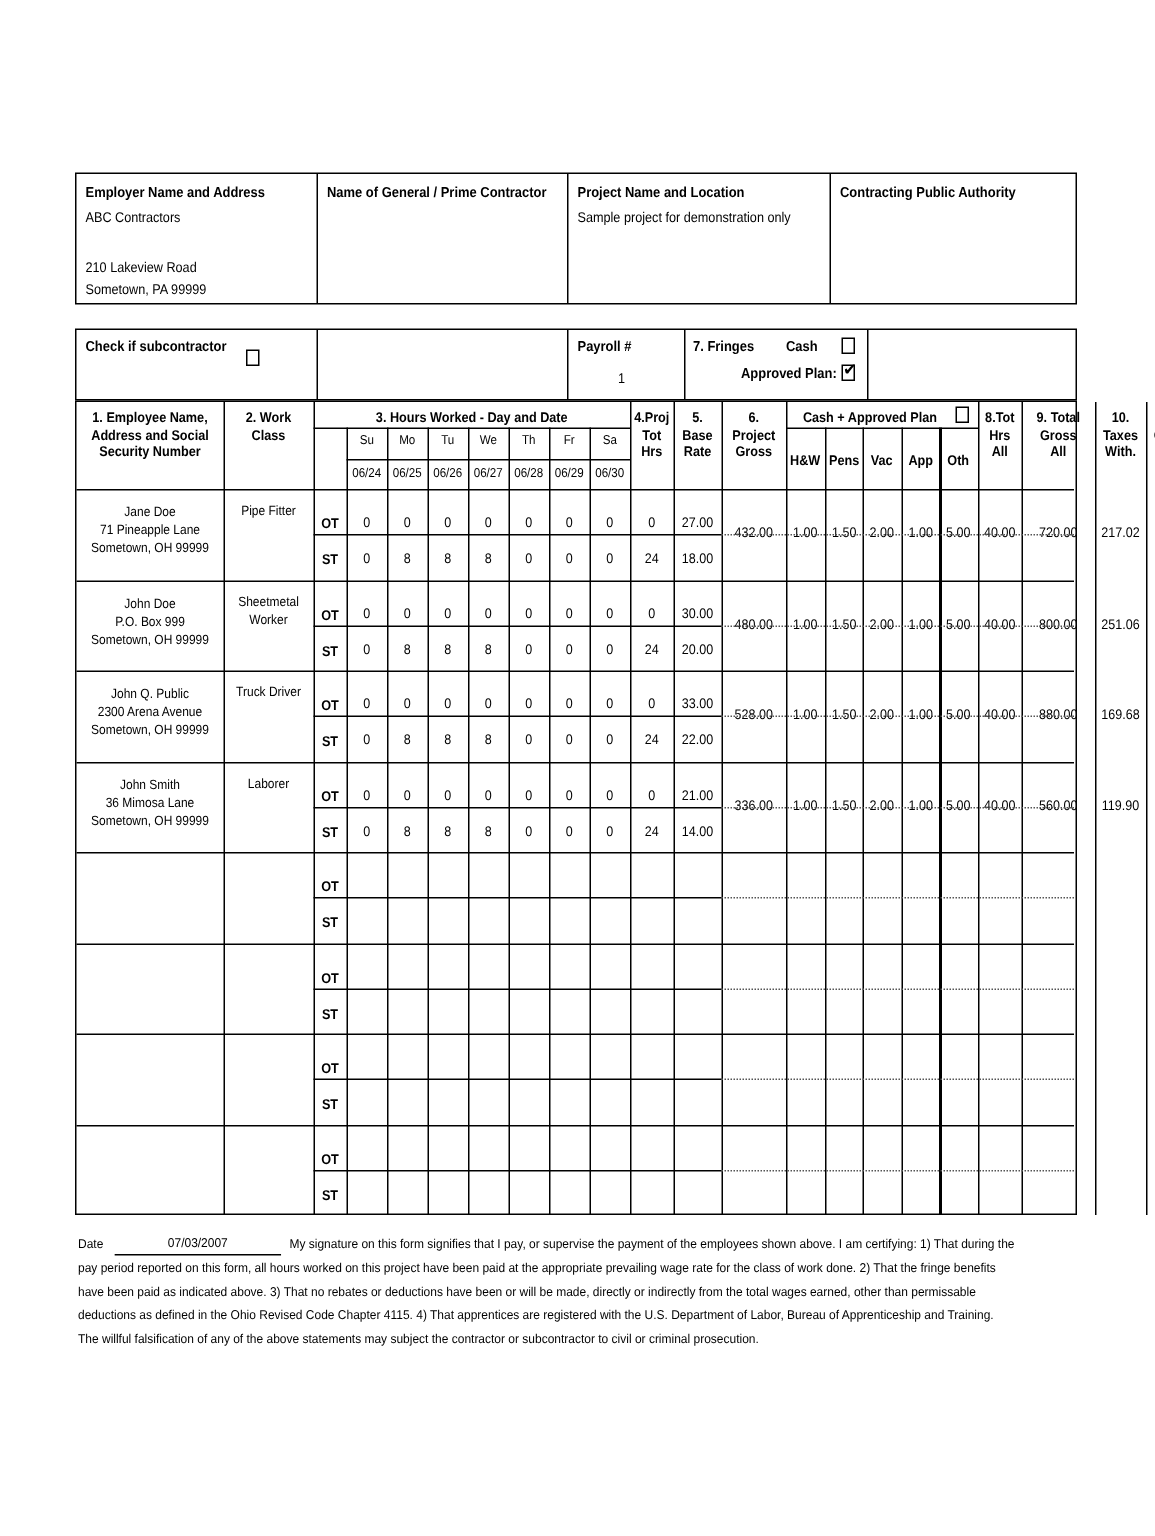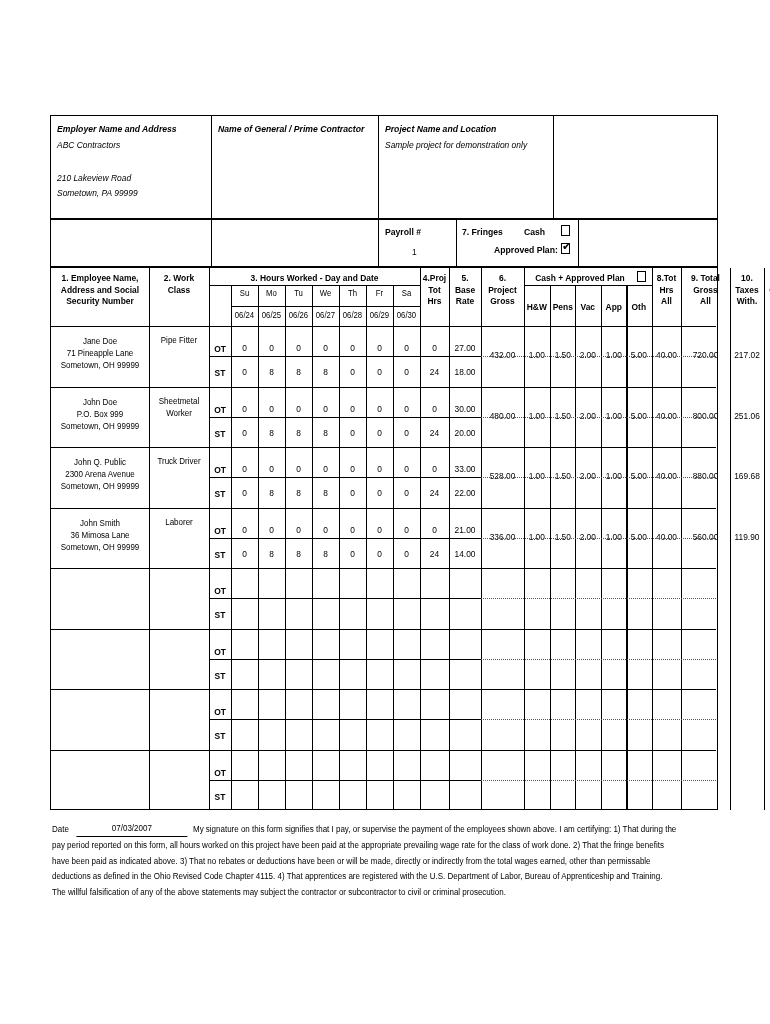--- a/index.html
+++ b/index.html
@@ -93,21 +93,21 @@
   }
   .val {
     font-size: 9.4px;
     font-weight: normal;
     transform: scaleX(0.9);
     transform-origin: left top;
     white-space: nowrap;
   }
 
   
-  #block1 { top: 115px; height: 104px; font-style: italic; }
+  #block1 { top: 115px; height: 88px; }
   
   #block2 { top: 219px; height: 48px; }
   
   #block3 { top: 267px; height: 543px; }
 
   
   .hdr {
     position: absolute;
     box-sizing: border-box;
     text-align: center;
@@ -261,28 +261,36 @@
     <div class="cellbox" style="left:328px; top:0; width:174px; height:100%; padding:7px 6px;">
       <div class="lbl">Project Name and Location</div>
       <div class="val" style="margin-top:5px;">Sample project for demonstration only</div>
     </div>
 
     <div class="cellbox" style="left:161px; top:0; width:166px; height:100%; padding:7px 6px;">
       <div class="lbl">Name of General / Prime Contractor</div>
       <div class="val" style="margin-top:5px;"></div>
     </div>
 
+    <div class="cellbox" style="left:503px; top:0; width:163px; height:100%; padding:7px 6px;">
+      <div class="lbl">Contracting Public Authority</div>
+      <div class="val" style="margin-top:5px;"></div>
+    </div>
   </div>
 
   <div class="frame" id="block2">
     <div class="vline" style="left:160px; top:0; height:100%;"></div>
     <div class="vline" style="left:327px; top:0; height:100%;"></div>
     <div class="vline" style="left:405px; top:0; height:100%;"></div>
     <div class="vline" style="left:527px; top:0; height:100%;"></div>
 
+    <div class="cellbox" style="left:0; top:0; width:160px; height:100%; padding:6px;">
+      <div class="lbl">Check if subcontractor</div>
+      <div class="cbox" style="left:113px; top:13px;"></div>
+    </div>
 
 
     <div class="cellbox" style="left:328px; top:0; width:77px; height:100%; padding:6px;">
       <div class="lbl">Payroll #</div>
       <div class="val" style="margin-top:9px; margin-left:27px;">1</div>
     </div>
 
     <div class="cellbox" style="left:406px; top:0; width:121px; height:100%; padding:6px 5px;">
       <div class="lbl">7. Fringes</div>
       <div class="lbl" style="position:absolute; left:67px; top:6px;">Cash</div>

